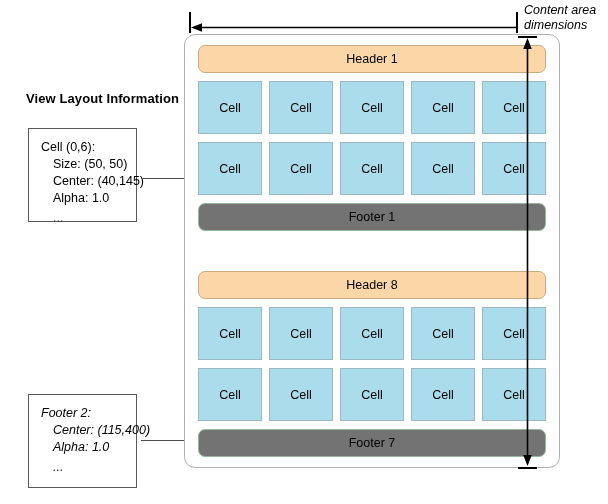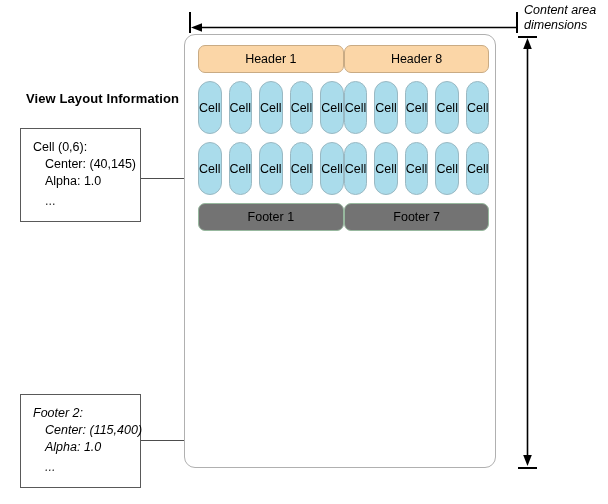--- a/index.html
+++ b/index.html
@@ -22,22 +22,22 @@
     left: 26px;
     top: 91px;
     font-size: 13px;
     font-weight: bold;
     letter-spacing: 0.1px;
     white-space: nowrap;
   }
 
   .info-box {
     position: absolute;
-    left: 20px;
-    width: 121px;
+    left: 28px;
+    width: 109px;
     border: 1px solid #595959;
     background: #ffffff;
     box-sizing: border-box;
     padding: 10px 0 8px 12px;
   }
   #info-box-cell  { top: 128px; height: 94px; }
   #info-box-footer{ top: 394px; height: 94px; font-style: italic; }
 
   .info-line {
     font-size: 12.5px;
@@ -54,29 +54,29 @@
     border-top: 1.6px solid #4d4d4d;
   }
   #connector-cell   { left: 141px; top: 178px; width: 67px; }
   #connector-footer { left: 141px; top: 440px; width: 67px; }
 
   
   #content-container {
     position: absolute;
     left: 184px;
     top: 34px;
-    width: 312px;
+    width: 376px;
     height: 434px;
     border: 1.5px solid #b0b0b0;
     border-radius: 11px;
     background: #ffffff;
     box-sizing: border-box;
     padding: 10px 13px;
     display: flex;
-    flex-direction: row;
+    flex-direction: column;
     justify-content: space-between;
   }
 
   .section {
     display: flex;
     flex-direction: column;
     gap: 8px;
   }
 
   .bar {
@@ -99,21 +99,21 @@
 
   .cell-row {
     display: flex;
     gap: 7px;
   }
   .cell {
     flex: 1 1 0;
     height: 53px;
     background: #aadceb;
     border: 1px solid #9ab9c3;
-    border-radius: 13px;
+    border-radius: 0;
     display: flex;
     align-items: center;
     justify-content: center;
     font-size: 12.5px;
     box-sizing: border-box;
   }
 
   
   #tick-left {
     position: absolute;
@@ -173,20 +173,21 @@
     font-style: italic;
   }
 </style>
 </head>
 <body>
 
 <div id="view-layout-title">View Layout Information</div>
 
 <div class="info-box" id="info-box-cell">
   <div class="info-line">Cell (0,6):</div>
+  <div class="info-line indent">Size: (50, 50)</div>
   <div class="info-line indent">Center: (40,145)</div>
   <div class="info-line indent">Alpha: 1.0</div>
   <div class="info-line ellipsis">...</div>
 </div>
 
 <div class="info-box" id="info-box-footer">
   <div class="info-line">Footer 2:</div>
   <div class="info-line indent">Center: (115,400)</div>
   <div class="info-line indent">Alpha: 1.0</div>
   <div class="info-line ellipsis">...</div>

